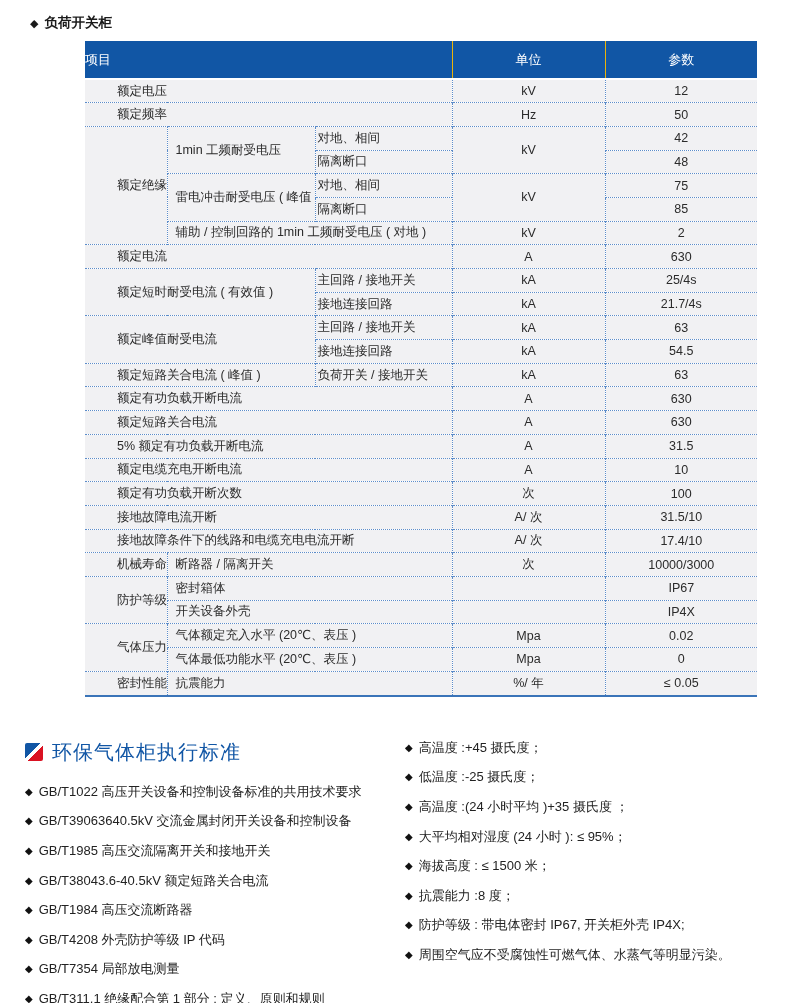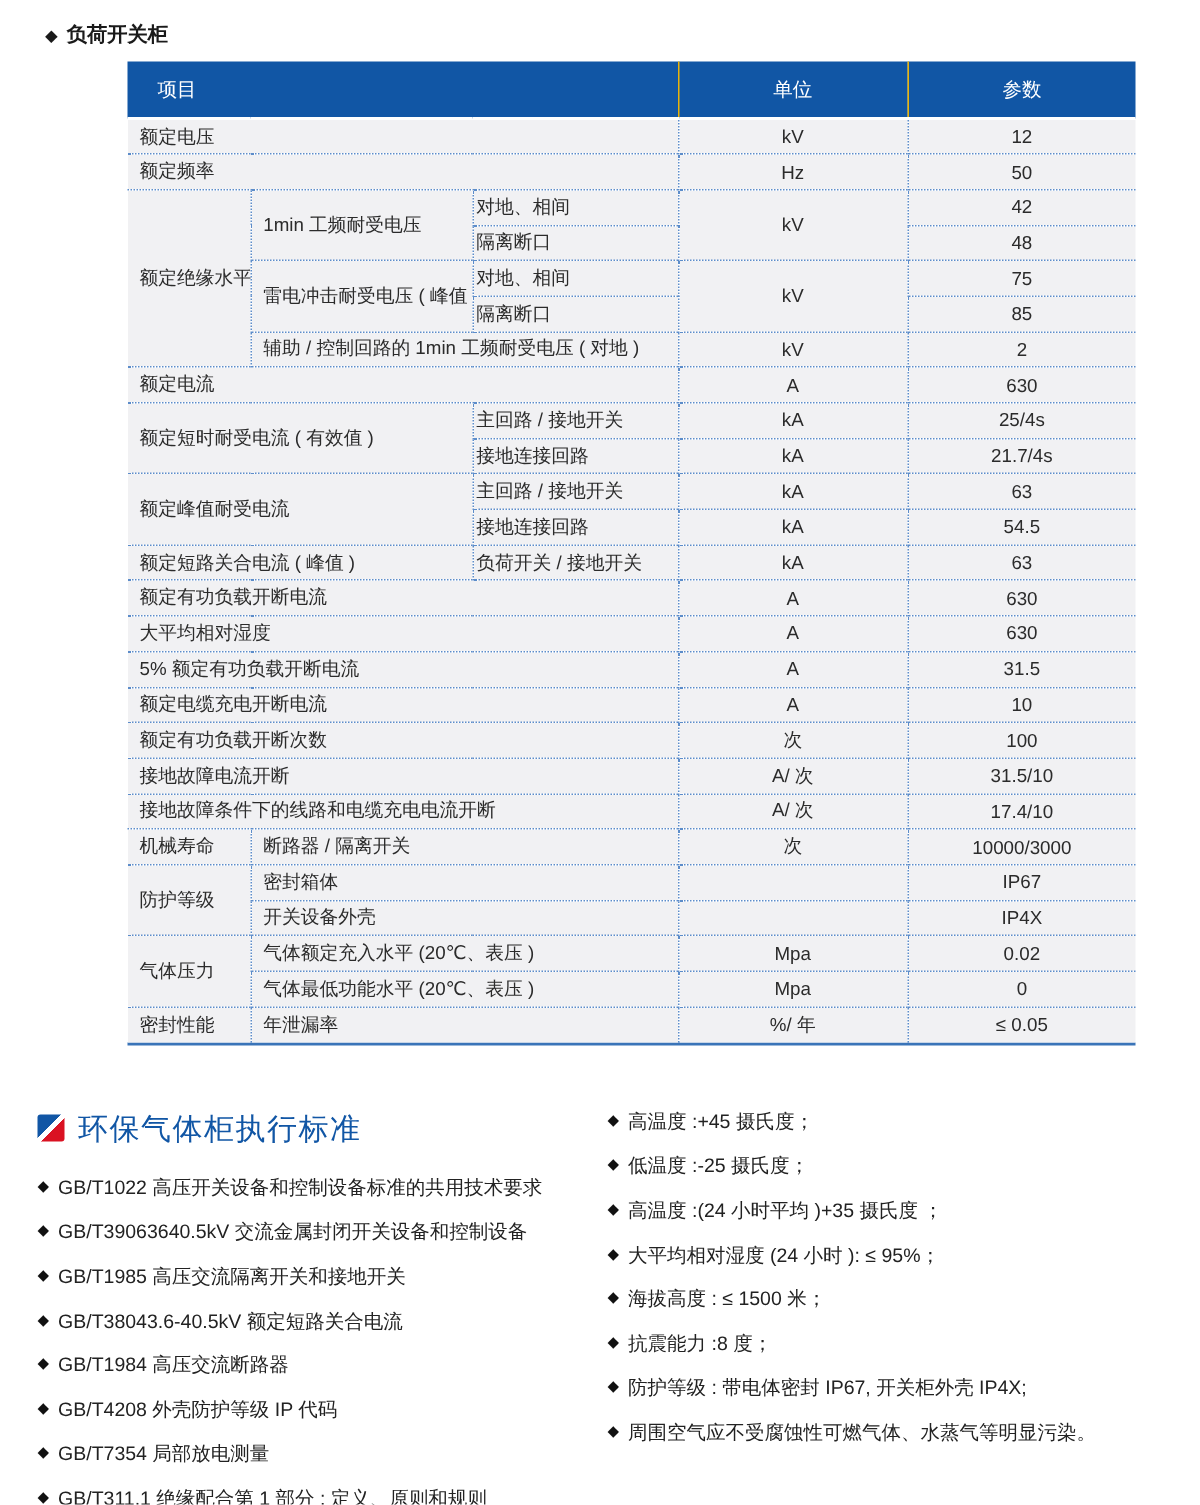--- a/index.html
+++ b/index.html
@@ -31,34 +31,34 @@
   }
   table.spec th {
     background: #1156a5;
     color: #ffffff;
     font-size: 13px;
     font-weight: normal;
     height: 38px;
     border-left: 1px solid #eab308;
     border-bottom: 2px solid #ffffff;
   }
-  table.spec th:first-child { border-left: none; text-align: left; padding-left: 20px; }
+  table.spec th:first-child { border-left: none; text-align: left; }
   table.spec td {
     background: #f1f1f3;
     font-size: 12.5px;
     height: 23.7px;
     border-top: 1px dotted #5c8cc9;
     border-left: 1px dotted #5c8cc9;
     text-align: center;
     padding: 1px 2px;
     overflow: hidden;
     white-space: nowrap;
   }
   table.spec tbody tr:first-child td { border-top: none; }
-  table.spec td.a { text-align: left; padding-left: 8px; border-left: none; }
+  table.spec td.a { text-align: left; padding-left: 32px; border-left: none; }
   table.spec td.b { text-align: left; padding-left: 8px; }
   table.spec td.c { text-align: left; }
   .sections {
     margin: 42px 25px 0 25px;
     display: flex;
   }
   .section-col-left { flex: 0 0 360px; margin-right: 20px; }
   .section-col-right { flex: 1; }
   .section-head {
     display: flex; align-items: center; gap: 9px;
@@ -187,21 +187,21 @@
       <td class="c">负荷开关 / 接地开关</td>
       <td>kA</td>
       <td>63</td>
     </tr>
     <tr>
       <td class="a" colspan="3">额定有功负载开断电流</td>
       <td>A</td>
       <td>630</td>
     </tr>
     <tr>
-      <td class="a" colspan="3">大平均相对湿度</td>
+      <td class="a" colspan="3">额定短路关合电流</td>
       <td>A</td>
       <td>630</td>
     </tr>
     <tr>
       <td class="a" colspan="3">5% 额定有功负载开断电流</td>
       <td>A</td>
       <td>31.5</td>
     </tr>
     <tr>
       <td class="a" colspan="3">额定电缆充电开断电流</td>
@@ -246,21 +246,21 @@
       <td>Mpa</td>
       <td>0.02</td>
     </tr>
     <tr>
       <td class="b" colspan="2">气体最低功能水平 (20℃、表压 )</td>
       <td>Mpa</td>
       <td>0</td>
     </tr>
     <tr>
       <td class="a">密封性能</td>
-      <td class="b" colspan="2">年泄漏率</td>
+      <td class="b" colspan="2">抗震能力</td>
       <td>%/ 年</td>
       <td>≤ 0.05</td>
     </tr>
   </tbody>
 </table>
 </div>
 
 <div class="sections">
   <div class="section-col-left">
     <div class="section-head">

